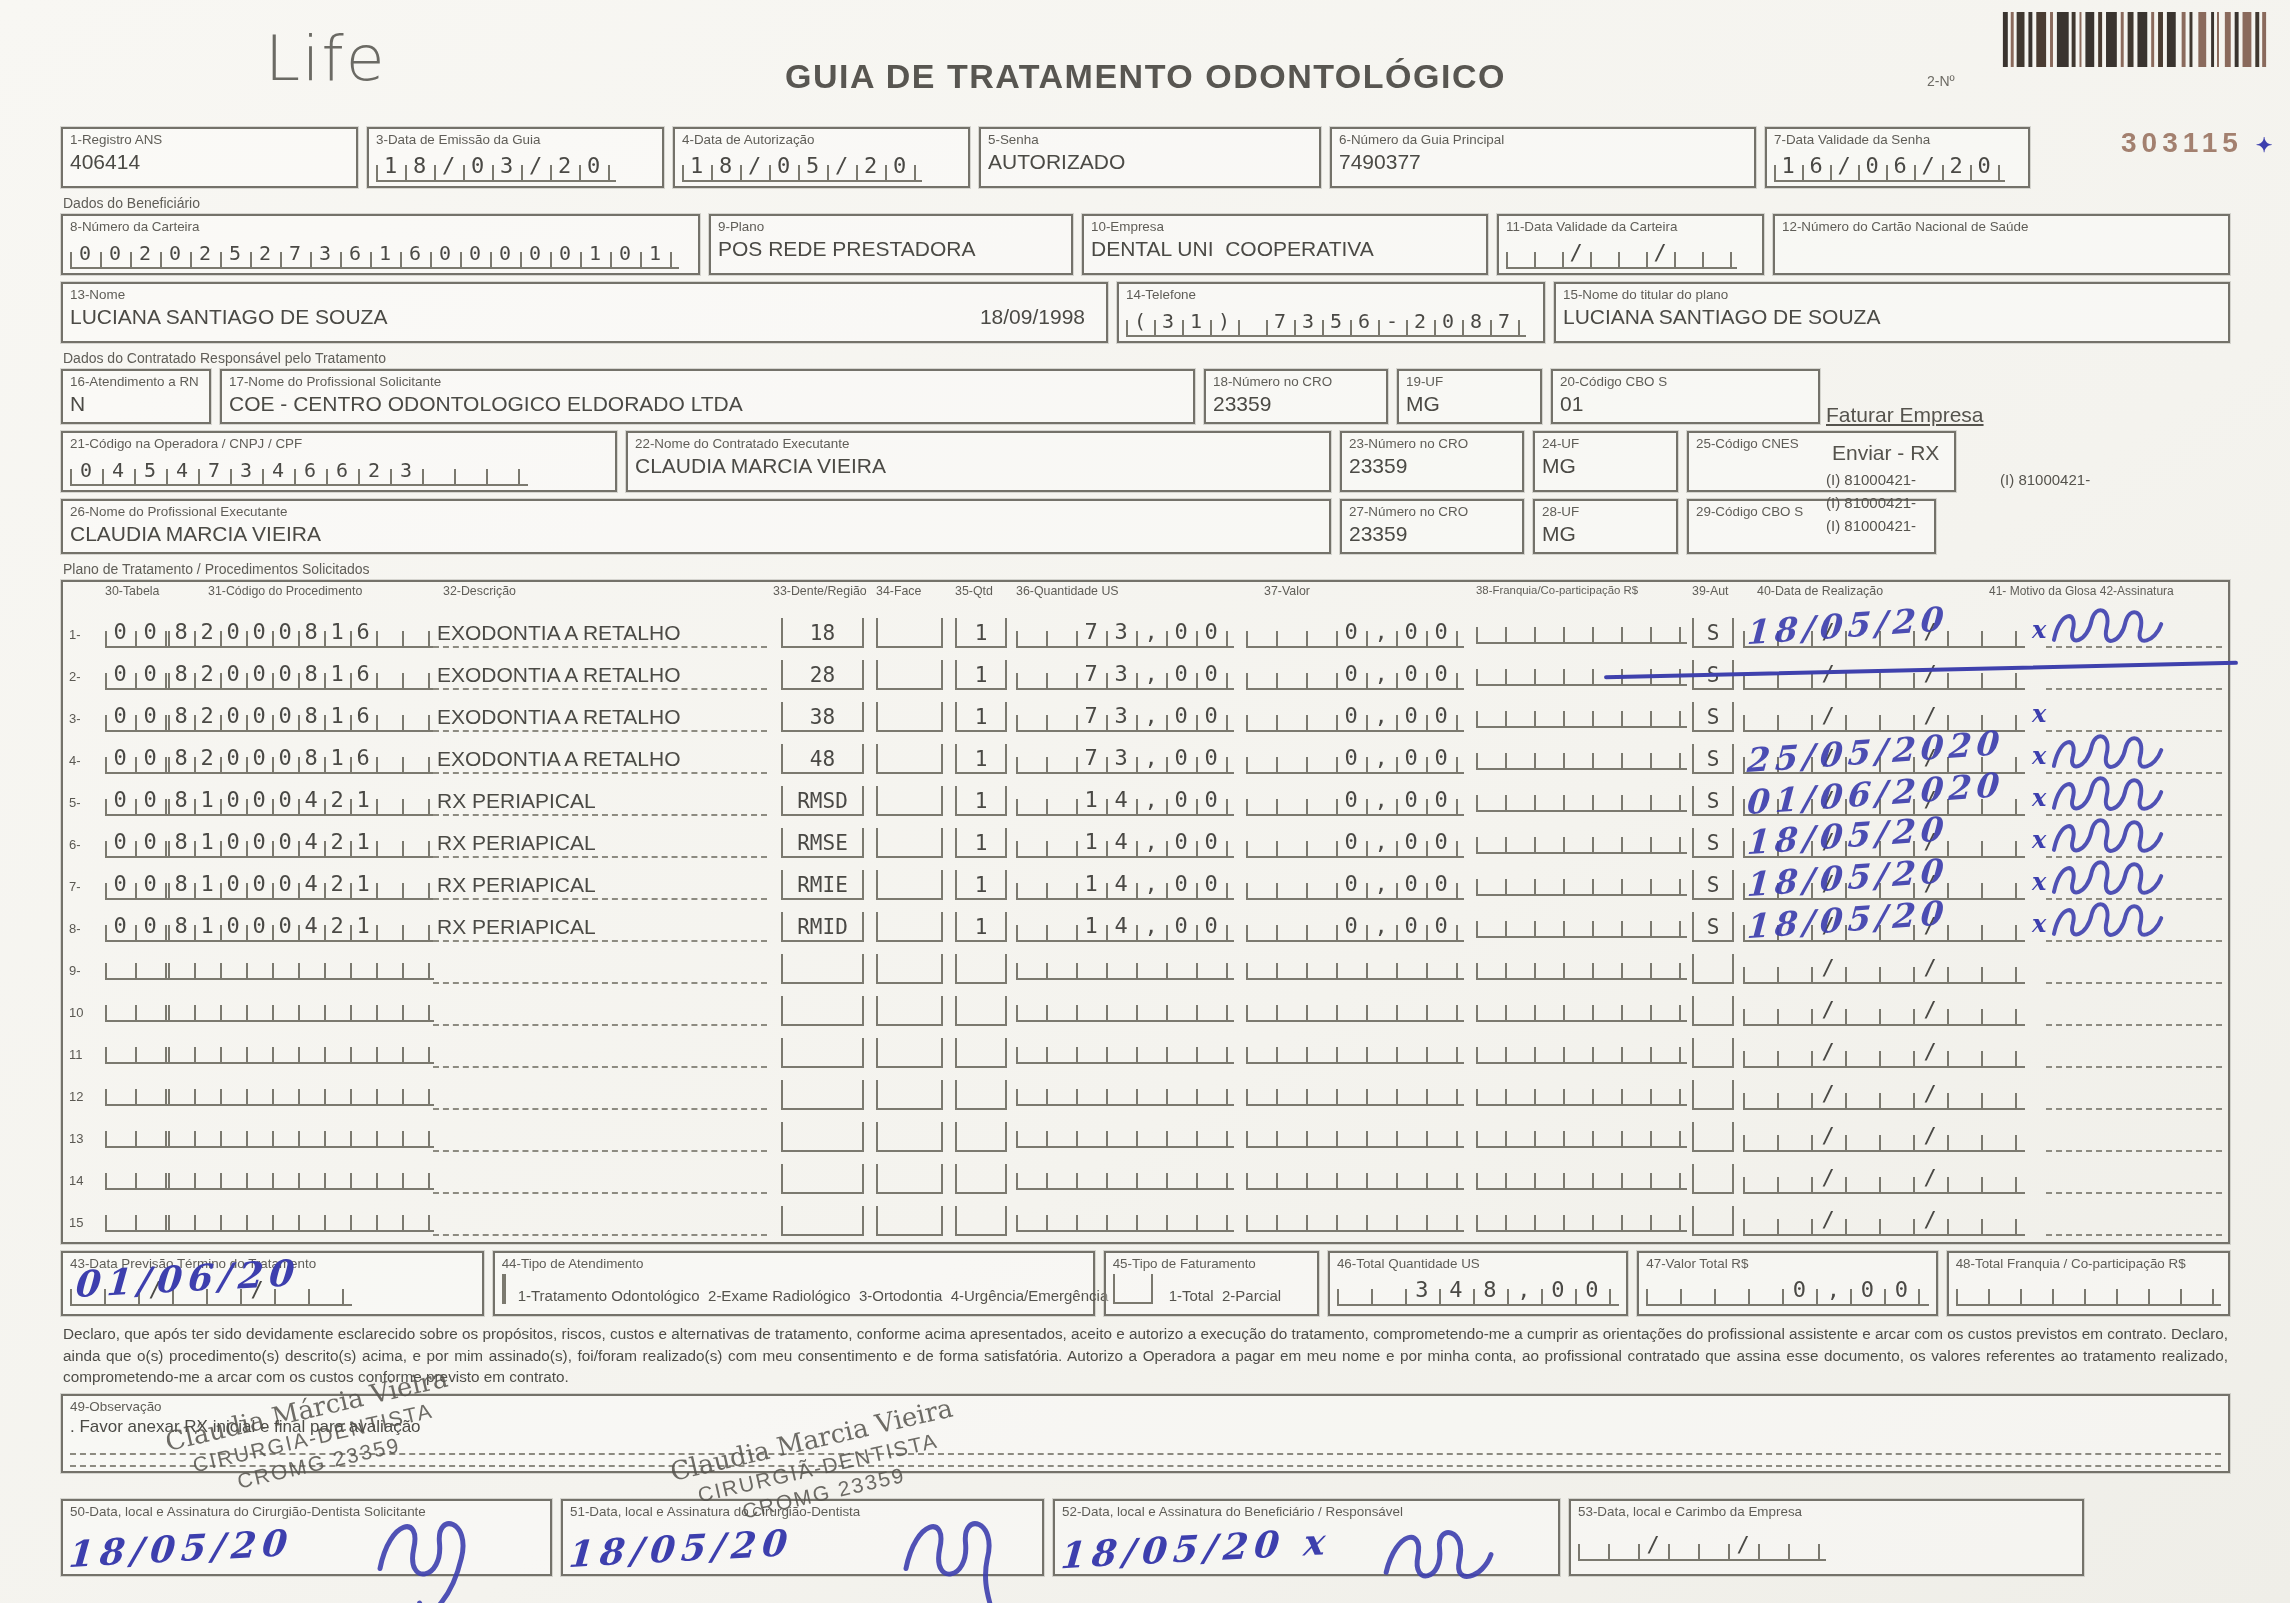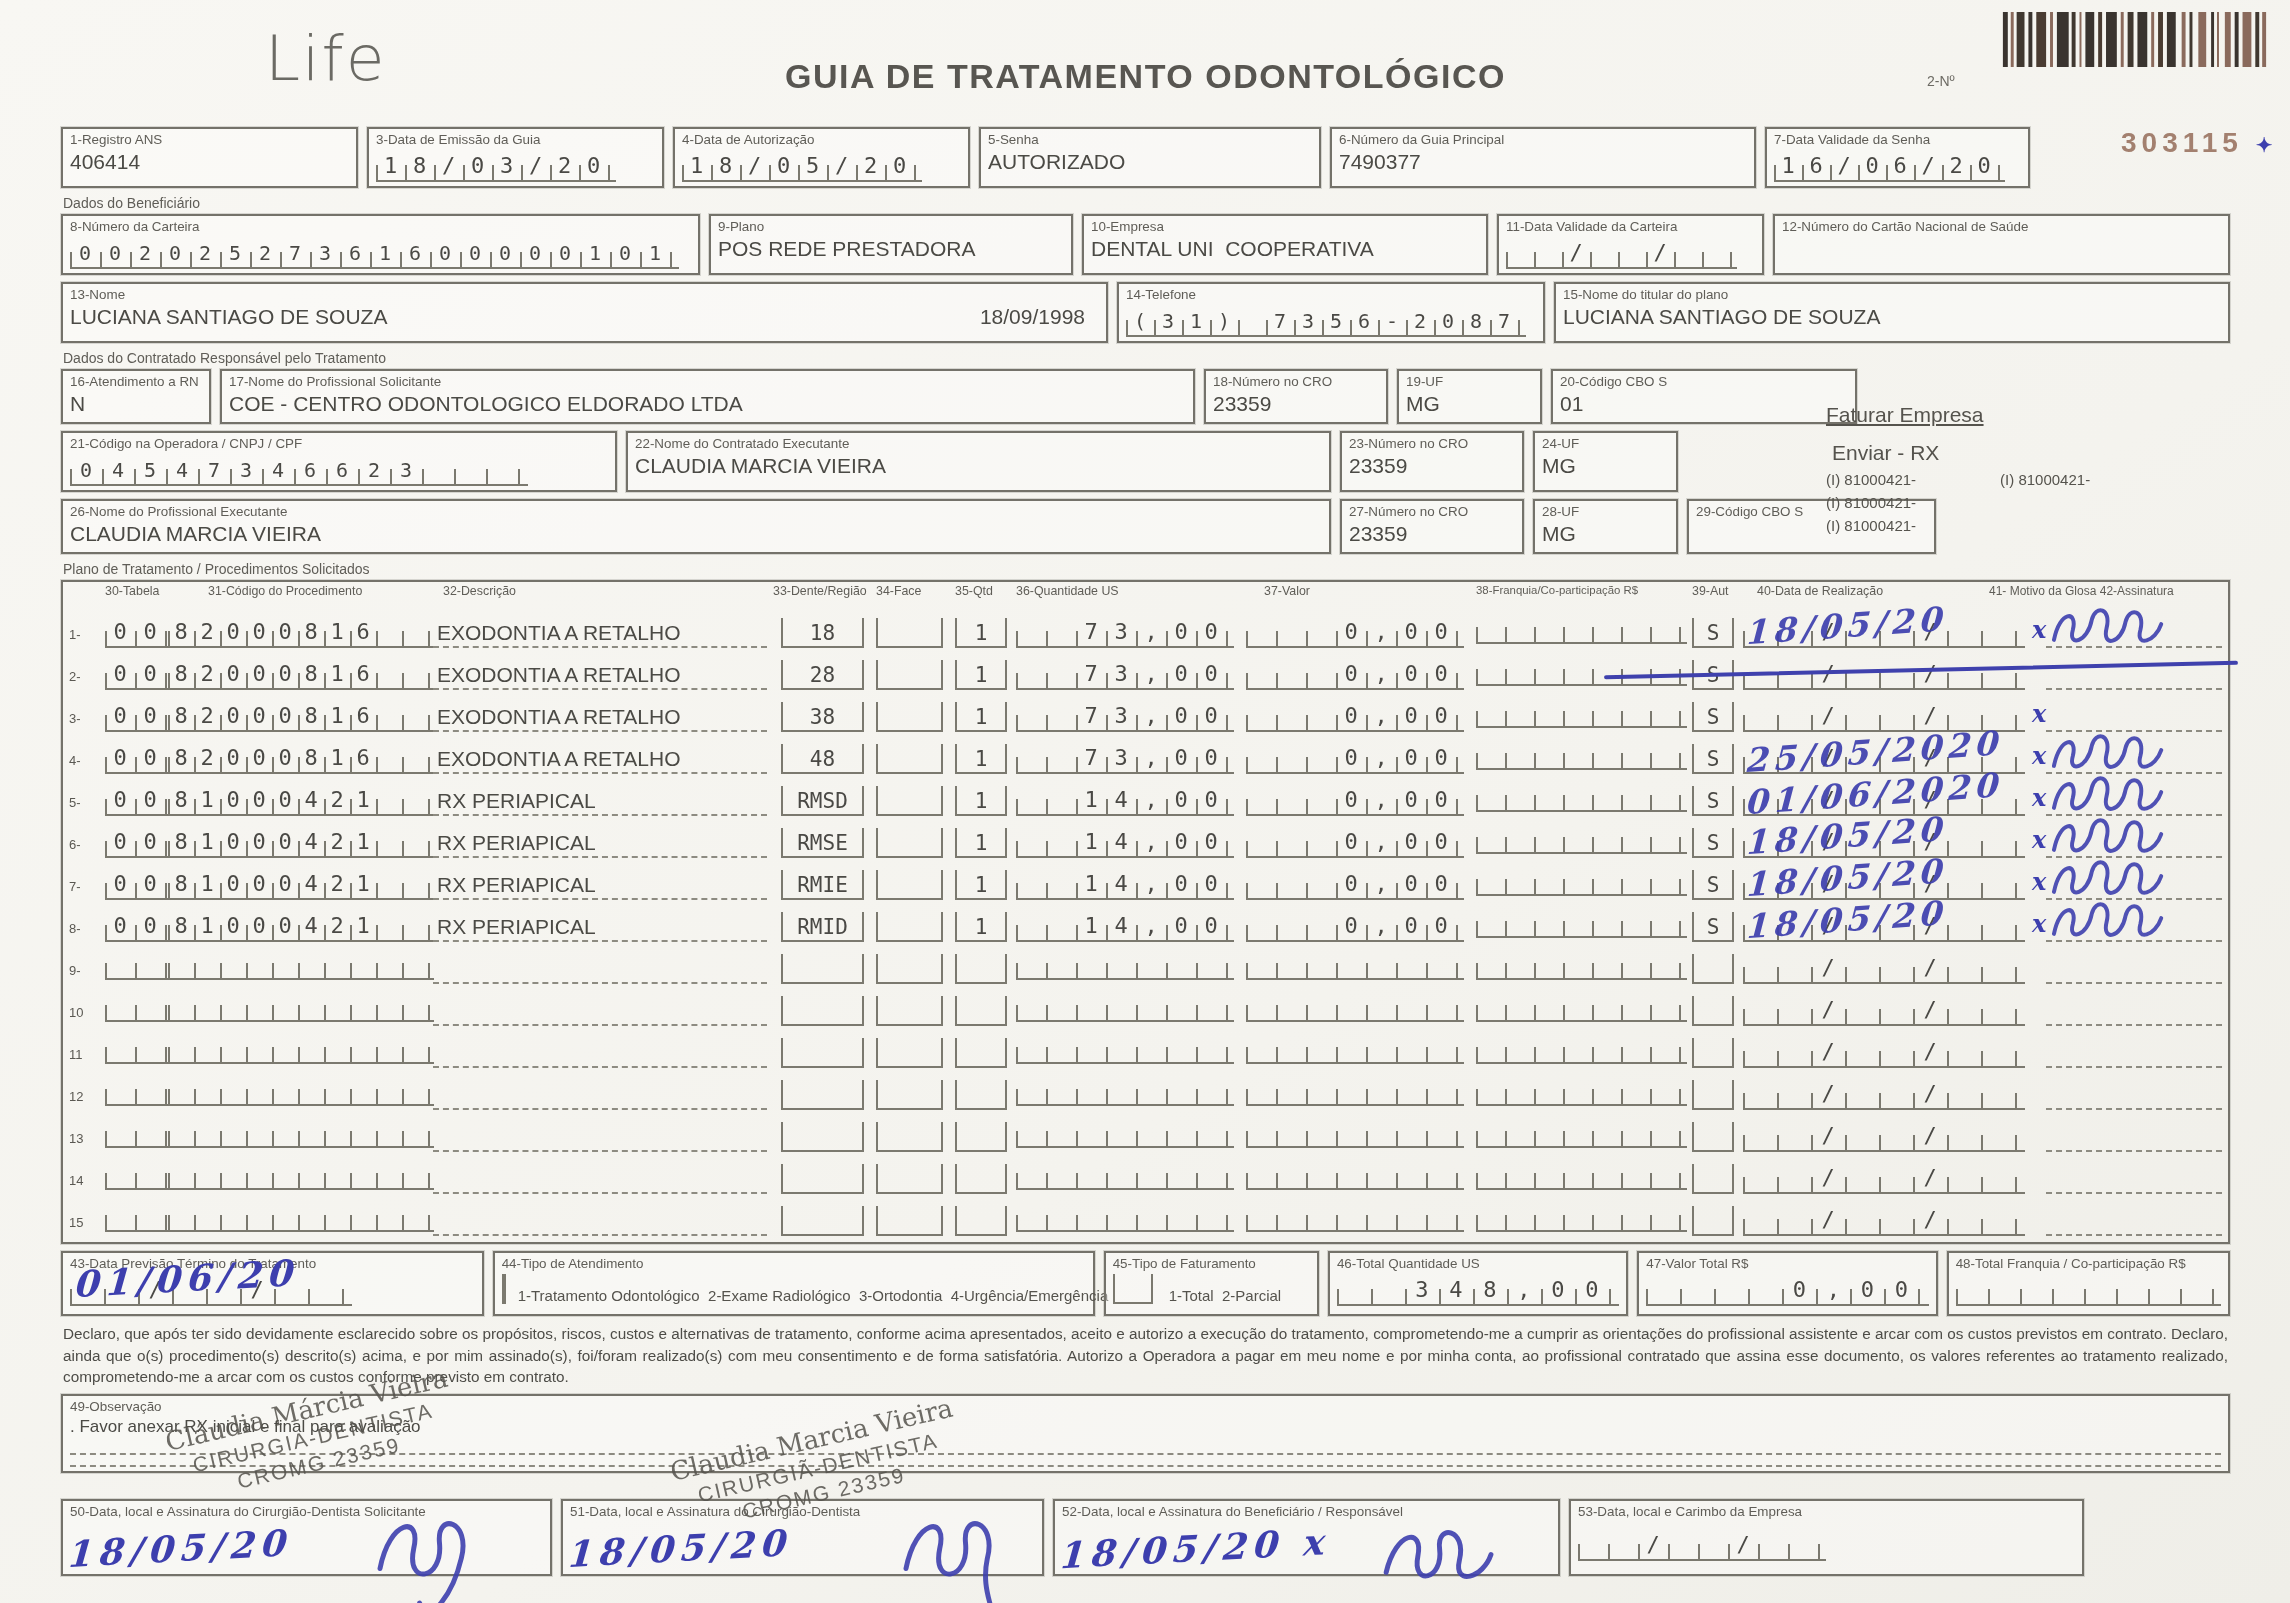--- a/index.html
+++ b/index.html
@@ -192,21 +192,21 @@
           <div class="fval">COE - CENTRO ODONTOLOGICO ELDORADO LTDA</div>
         </div>
         <div class="fbox" style="width:184px">
           <div class="flabel">18-Número no CRO</div>
           <div class="fval">23359</div>
         </div>
         <div class="fbox" style="width:145px">
           <div class="flabel">19-UF</div>
           <div class="fval">MG</div>
         </div>
-        <div class="fbox" style="width:306px">
+        <div class="fbox" style="width:269px">
           <div class="flabel">20-Código CBO S</div>
           <div class="fval">01</div>
         </div>
       </div>
 
       <div class="frow">
         <div class="fbox" style="width:556px">
           <div class="flabel">21-Código na Operadora / CNPJ / CPF</div>
           <div class="fval comb" style="--cell:32px;--n:14;font-size:20px">04547346623</div>
         </div>
@@ -214,20 +214,24 @@
           <div class="flabel">22-Nome do Contratado Executante</div>
           <div class="fval">CLAUDIA MARCIA VIEIRA</div>
         </div>
         <div class="fbox" style="width:184px">
           <div class="flabel">23-Número no CRO</div>
           <div class="fval">23359</div>
         </div>
         <div class="fbox" style="width:145px">
           <div class="flabel">24-UF</div>
           <div class="fval">MG</div>
+        </div>
+        <div class="fbox" style="width:269px">
+          <div class="flabel">25-Código CNES</div>
+          <div class="fval"></div>
         </div>
       </div>
 
       <div class="frow">
         <div class="fbox" style="width:1270px">
           <div class="flabel">26-Nome do Profissional Executante</div>
           <div class="fval">CLAUDIA MARCIA VIEIRA</div>
         </div>
         <div class="fbox" style="width:184px">
           <div class="flabel">27-Número no CRO</div>

